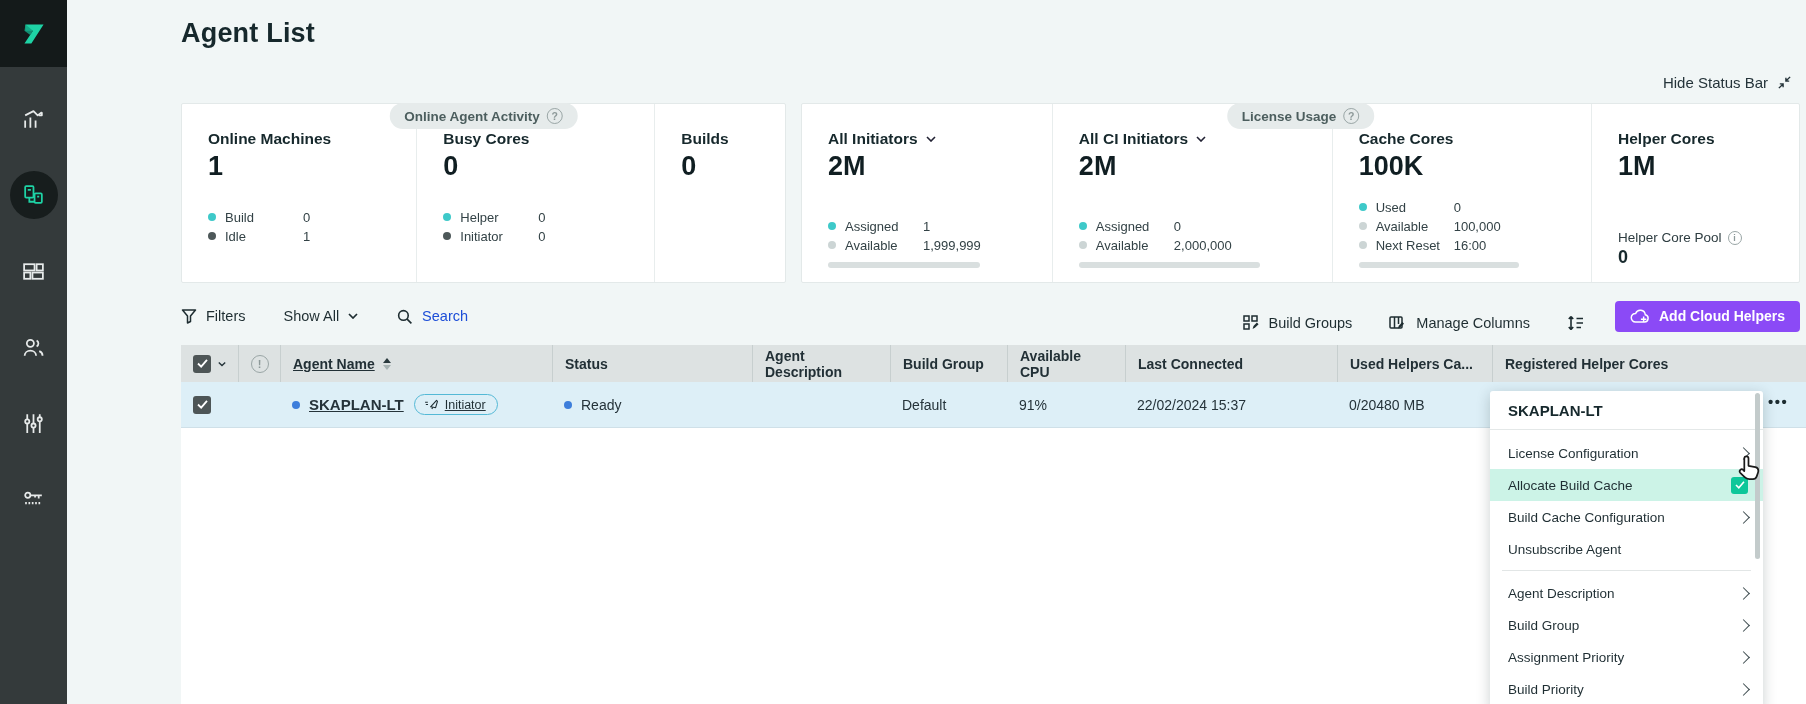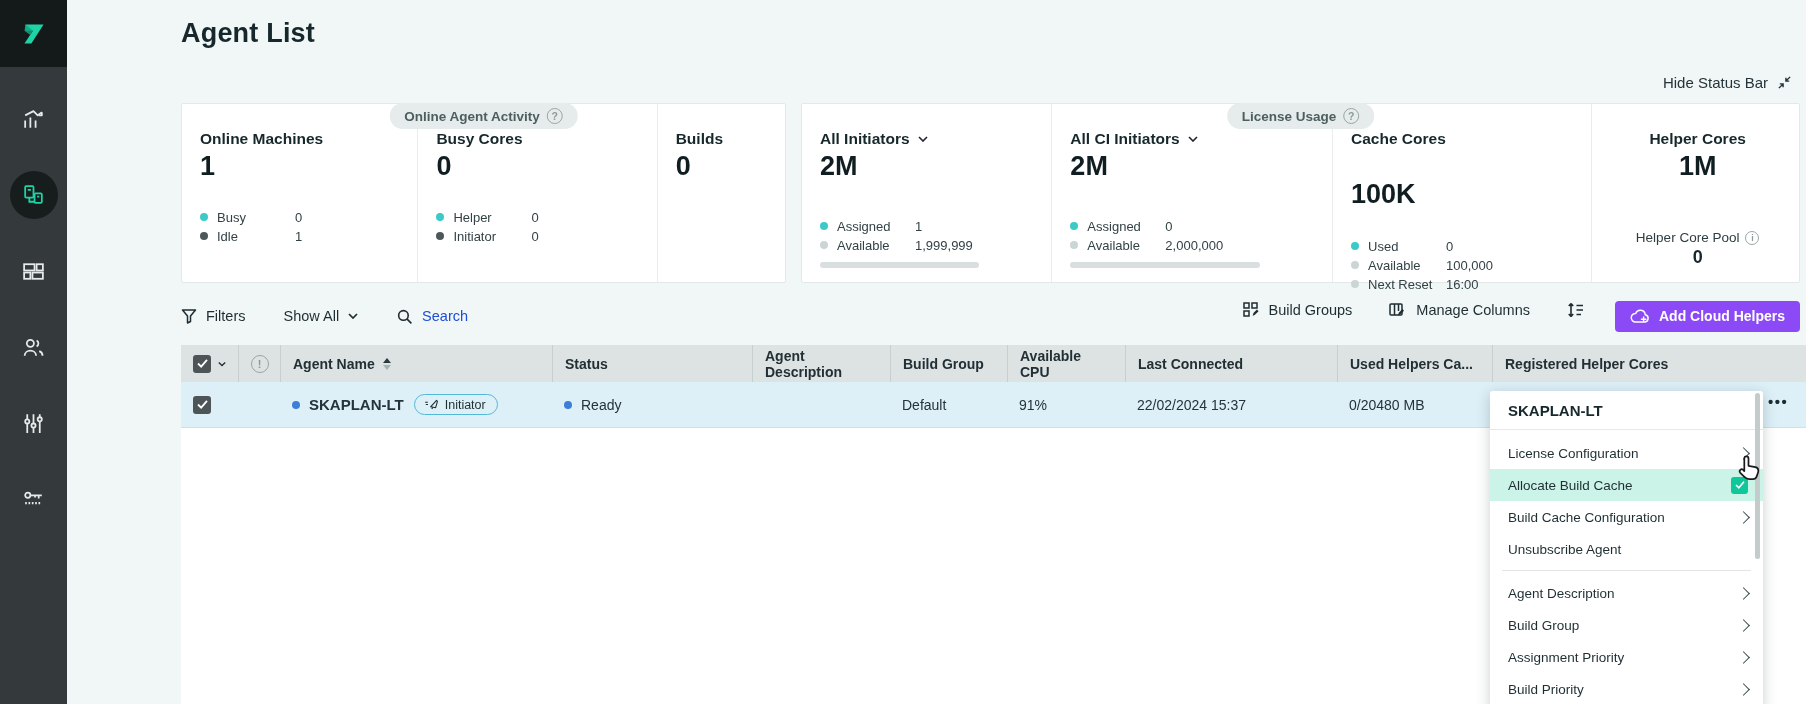--- a/index.html
+++ b/index.html
@@ -23,58 +23,58 @@
   
   .page-title{position:absolute;left:181px;top:18px;font-size:27px;font-weight:700;letter-spacing:.2px;}
   .hide-status{position:absolute;right:14px;top:74px;display:flex;align-items:center;gap:9px;font-size:15px;color:#25343a;cursor:pointer;}
 
   
   .statusbar{position:absolute;left:181px;top:103px;width:1619px;height:180px;display:flex;gap:15px;}
   .card{background:#fff;border:1px solid var(--card-border);position:relative;display:flex;border-radius:2px;}
   .card.activity{width:605px;flex:none;}
   .card.license{flex:1;}
   .card-tab{position:absolute;top:-1px;left:50%;transform:translateX(-50%);height:26px;background:#e6ebeb;border-radius:13px;display:flex;align-items:center;gap:7px;padding:0 15px;font-size:13.5px;font-weight:700;color:#4c5e5e;white-space:nowrap;z-index:2;}
-  .card-col{flex:1;padding:26px 14px 14px 18px;display:flex;flex-direction:column;min-width:0;}
+  .card-col{flex:1;padding:26px 14px 14px 26px;display:flex;flex-direction:column;min-width:0;}
   .card-col+.card-col{border-left:1px solid #e8eded;margin-left:48px;}
   .activity .card-col:nth-child(2){flex:1.63;}
   .activity .card-col:nth-child(3){flex:1.66;}
   .activity .card-col:nth-child(4){flex:1;}
   .license .card-col:nth-child(2){flex:.95;justify-content:center;}
   .license .card-col:nth-child(3){flex:1.12;}
-  .license .card-col:nth-child(4){flex:1;gap:28px;}
-  .license .card-col:nth-child(5){flex:.98;align-items:center;}
+  .license .card-col:nth-child(4){flex:1;}
+  .license .card-col:nth-child(5){flex:.98;}
   .col-title{font-size:15.5px;font-weight:700;color:var(--ink);display:flex;align-items:center;gap:8px;}
   .col-value{font-size:27px;font-weight:700;margin-top:3px;color:#101e22;}
   .legend{margin-top:auto;display:flex;flex-direction:column;gap:3px;}
   .legend.lift{margin-bottom:24px;}
   .legend-row{display:flex;align-items:center;font-size:13px;color:#334246;height:16px;}
   .dot{width:8px;height:8px;border-radius:50%;margin-right:9px;flex:none;}
   .dot.teal{background:var(--cyan-dot);} .dot.dark{background:var(--dark-dot);} .dot.light{background:var(--light-dot);}
   .legend-name{width:78px;}
   .bar{height:6px;border-radius:3px;background:#d9dfdf;margin-top:9px;margin-right:10px;}
   .pool-label{margin-top:auto;font-size:13.5px;color:#2e3d41;display:flex;align-items:center;gap:6px;}
   .pool-value{font-size:18px;font-weight:700;margin-top:2px;}
   .caret{width:10px;height:6px;}
   .qicon{width:16px;height:16px;border:1px solid #9aa6a6;border-radius:50%;color:#8d9999;font-size:10.5px;display:flex;align-items:center;justify-content:center;font-weight:700;cursor:pointer;}
 
   
   .toolbar{position:absolute;left:181px;top:299px;width:1619px;height:34px;display:flex;align-items:center;font-size:14.5px;color:#1e2d31;}
   .tool{display:flex;align-items:center;gap:9px;cursor:pointer;white-space:nowrap;}
   .toolbar .tool+.tool{margin-left:38px;}
-  .toolbar-right{margin-left:auto;display:flex;align-items:flex-start;}
+  .toolbar-right{margin-left:auto;display:flex;align-items:flex-end;}
   .toolbar-right .tool+.tool{margin-left:36px;}
   .btn-purple{margin-left:30px;height:31px;background:var(--purple);color:#fff;border:none;border-radius:4px;font-size:14px;font-weight:700;display:flex;align-items:center;gap:9px;padding:0 15px;cursor:pointer;font-family:inherit;}
 
   
   .table{position:absolute;left:181px;top:345px;right:0;bottom:0;background:#fff;}
   .thead{height:37px;background:var(--header-bg);display:flex;align-items:stretch;font-size:14px;font-weight:700;color:#223036;}
   .th{display:flex;align-items:center;padding:0 12px;position:relative;}
   .th+.th{border-left:1px solid #c7cfcf;}
   .c-check{width:57px;flex:none;} .c-alert{width:42px;flex:none;justify-content:center;padding:0;}
-  .c-name{width:272px;flex:none;} .c-status{width:200px;flex:none;} .c-desc{width:138px;flex:none;}
+  .c-name{width:272px;flex:none;text-decoration:underline;} .c-status{width:200px;flex:none;} .c-desc{width:138px;flex:none;}
   .c-group{width:117px;flex:none;} .c-cpu{width:118px;flex:none;} .c-conn{width:212px;flex:none;}
   .c-used{width:155px;flex:none;} .c-reg{flex:1;}
   .trow{height:46px;background:var(--row-selected);display:flex;align-items:stretch;font-size:14px;color:#25333a;border-bottom:1px solid #cfe0e8;}
   .td{display:flex;align-items:center;padding:0 12px;}
   .checkbox{width:18px;height:18px;border-radius:3px;background:#4d5556;display:flex;align-items:center;justify-content:center;cursor:pointer;flex:none;}
   .checkbox svg{width:11px;height:9px;}
   .sorter{display:flex;flex-direction:column;gap:2px;margin-left:8px;cursor:pointer;}
   .sorter .up{width:0;height:0;border-left:4px solid transparent;border-right:4px solid transparent;border-bottom:5px solid #2a3a3e;}
   .sorter .down{width:0;height:0;border-left:4px solid transparent;border-right:4px solid transparent;border-top:5px solid #a7b3b3;}
   .bdot{width:8px;height:8px;border-radius:50%;background:var(--blue-dot);margin-right:9px;flex:none;}
@@ -167,21 +167,21 @@
     <div class="card-tab">
       <span>Online Agent Activity</span>
       <span class="qicon">?</span>
     </div>
     <div class="card-col">
       <div class="col-title">Online Machines</div>
       <div class="col-value">1</div>
       <div class="legend lift">
         <div class="legend-row">
             <span class="dot teal"></span>
-            <span class="legend-name">Busy</span>
+            <span class="legend-name">Build</span>
             <span>0</span>
           </div>
         <div class="legend-row">
             <span class="dot dark"></span>
             <span class="legend-name">Idle</span>
             <span>1</span>
           </div>
       </div>
     </div>
     <div class="card-col">

